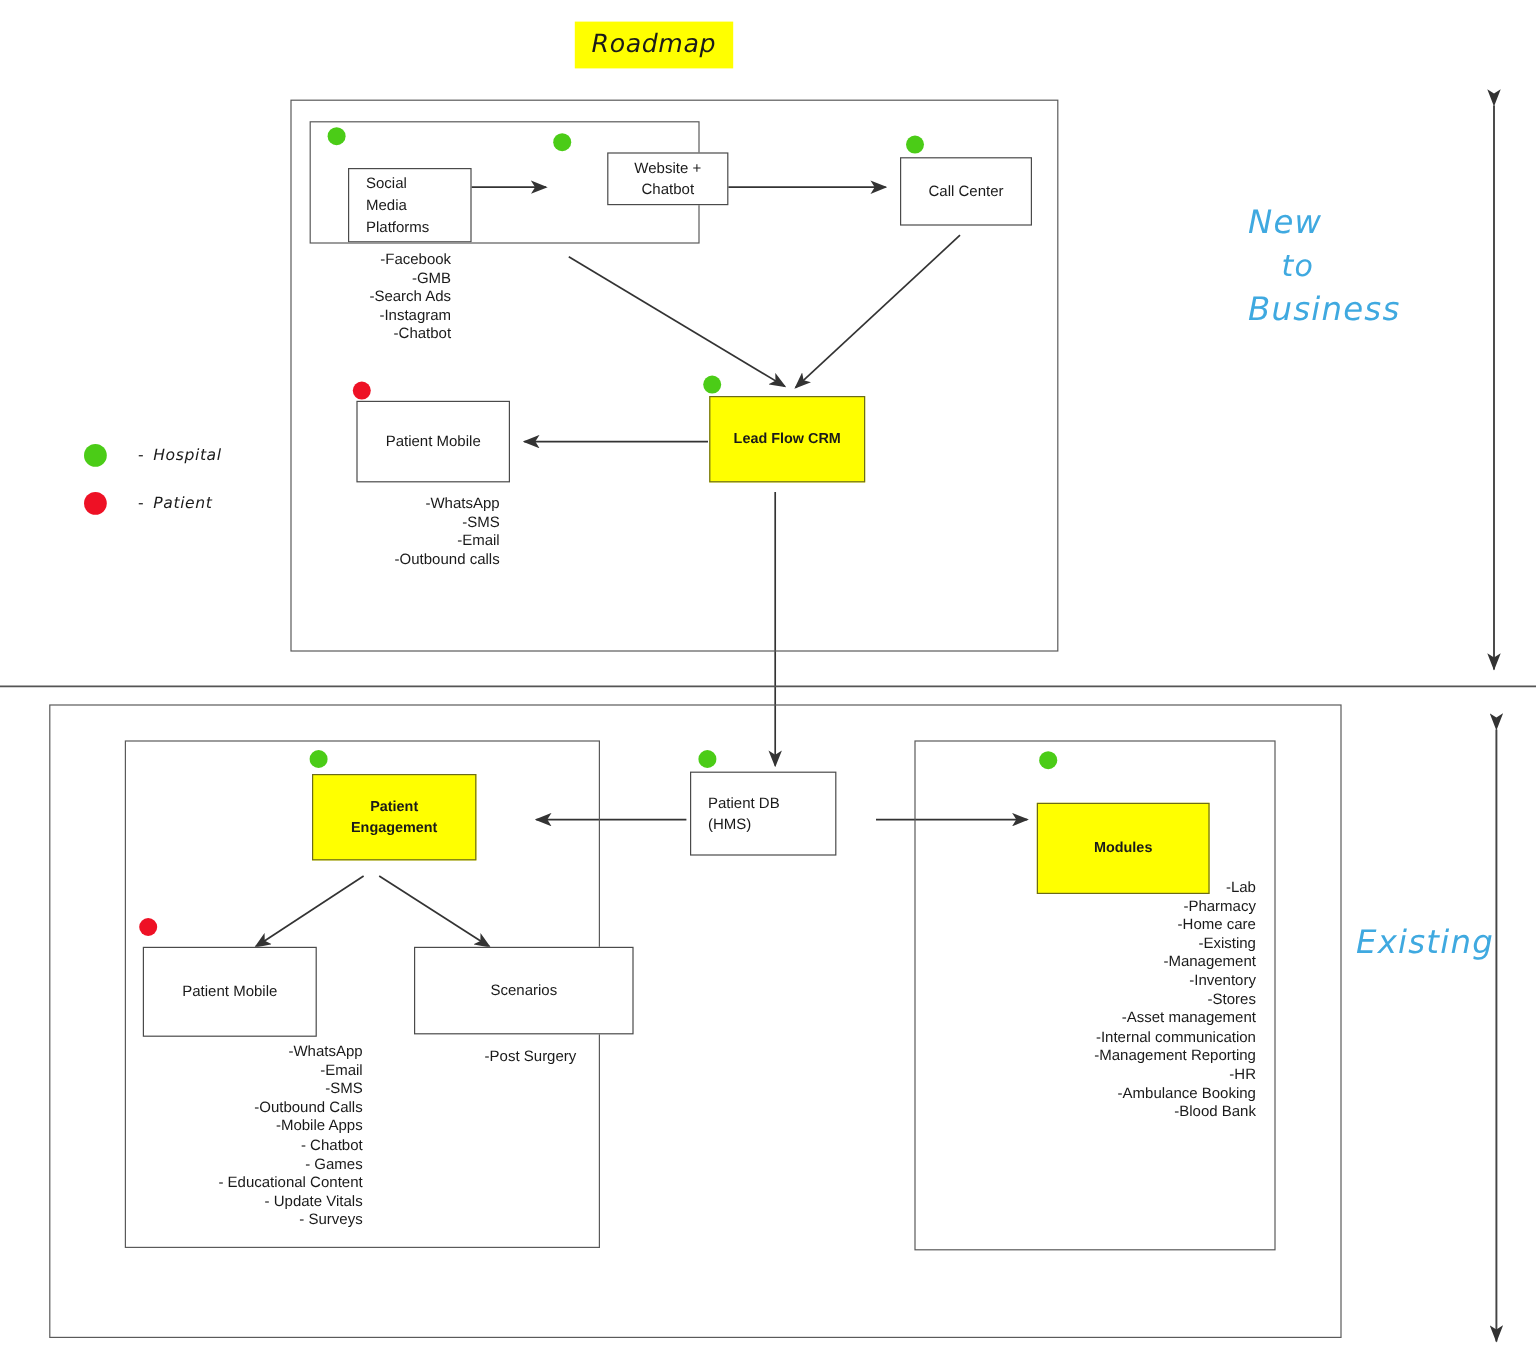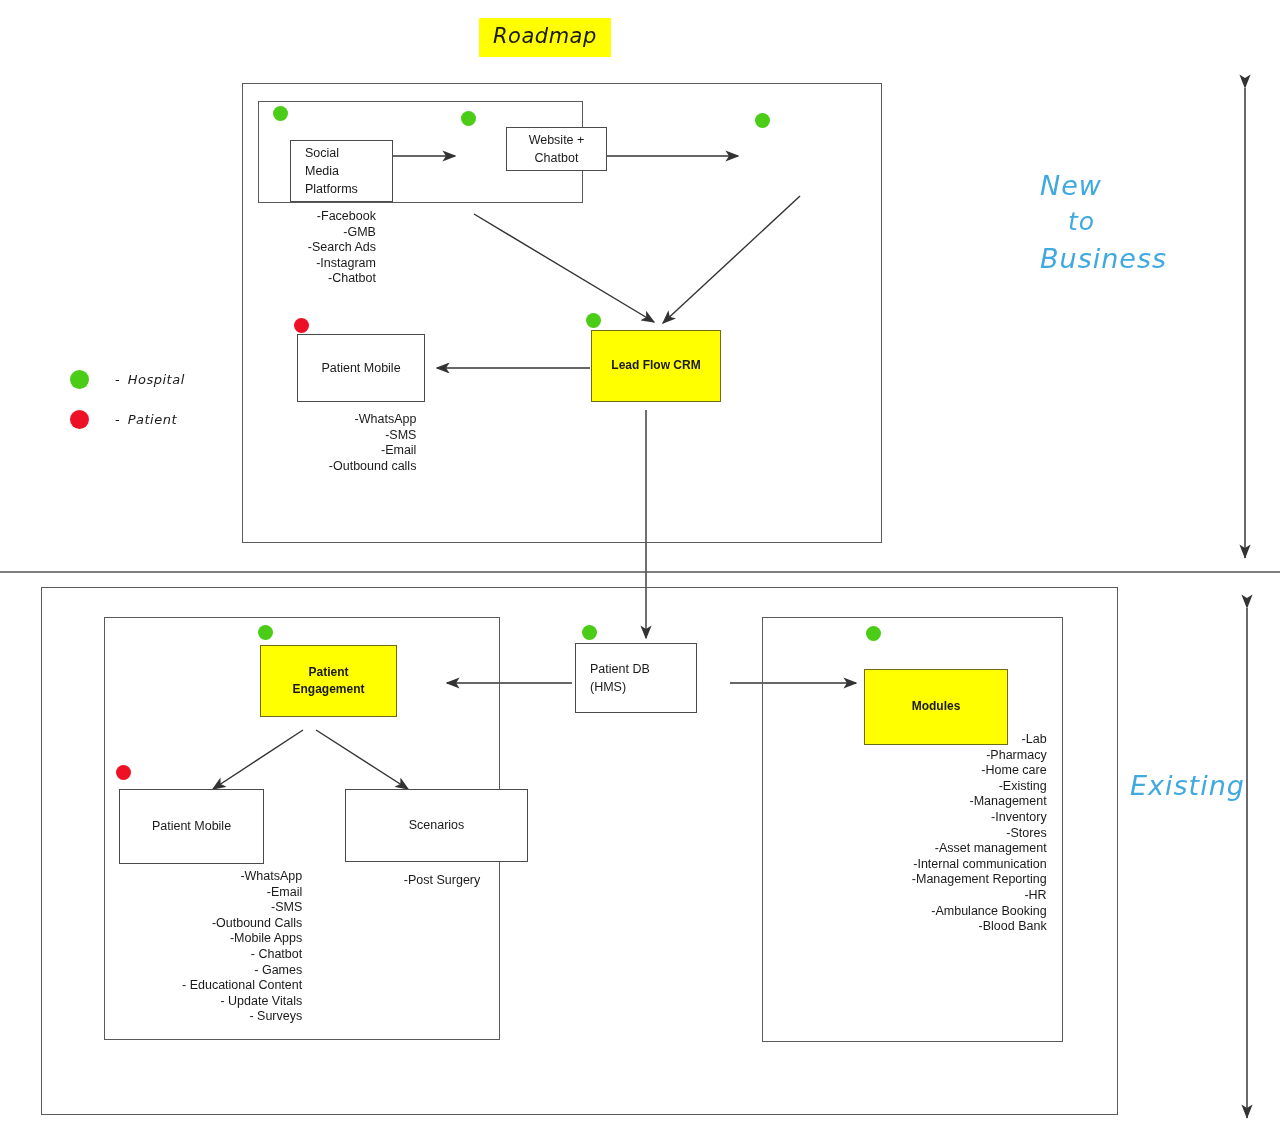--- a/index.html
+++ b/index.html
@@ -203,20 +203,23 @@
 
   <div class="abs bullets" id="acq-channels" style="left:292px; top:209px;">
       <span class="row"><span class="dash">-</span><span>Facebook</span></span>
       <span class="row"><span class="dash">-</span><span>GMB</span></span>
       <span class="row"><span class="dash">-</span><span>Search Ads</span></span>
       <span class="row"><span class="dash">-</span><span>Instagram</span></span>
       <span class="row"><span class="dash">-</span><span>Chatbot</span></span>
     </div>
 
   <div class="abs dot green" style="left:755px; top:113px;"></div>
+  <div class="abs node-box" style="left:750px; top:131px; width:110px; height:57px;">
+      <span>Call Center</span>
+    </div>
 
   <div class="abs dot green" style="left:586px; top:313px;"></div>
   <div class="abs node-box yellow" style="left:591px; top:330px; width:130px; height:72px;">
       <span>Lead Flow CRM</span>
     </div>
 
   <div class="abs dot red" style="left:294px; top:318px;"></div>
   <div class="abs node-box" style="left:297px; top:334px; width:128px; height:68px;">
       <span>Patient Mobile</span>
     </div>

